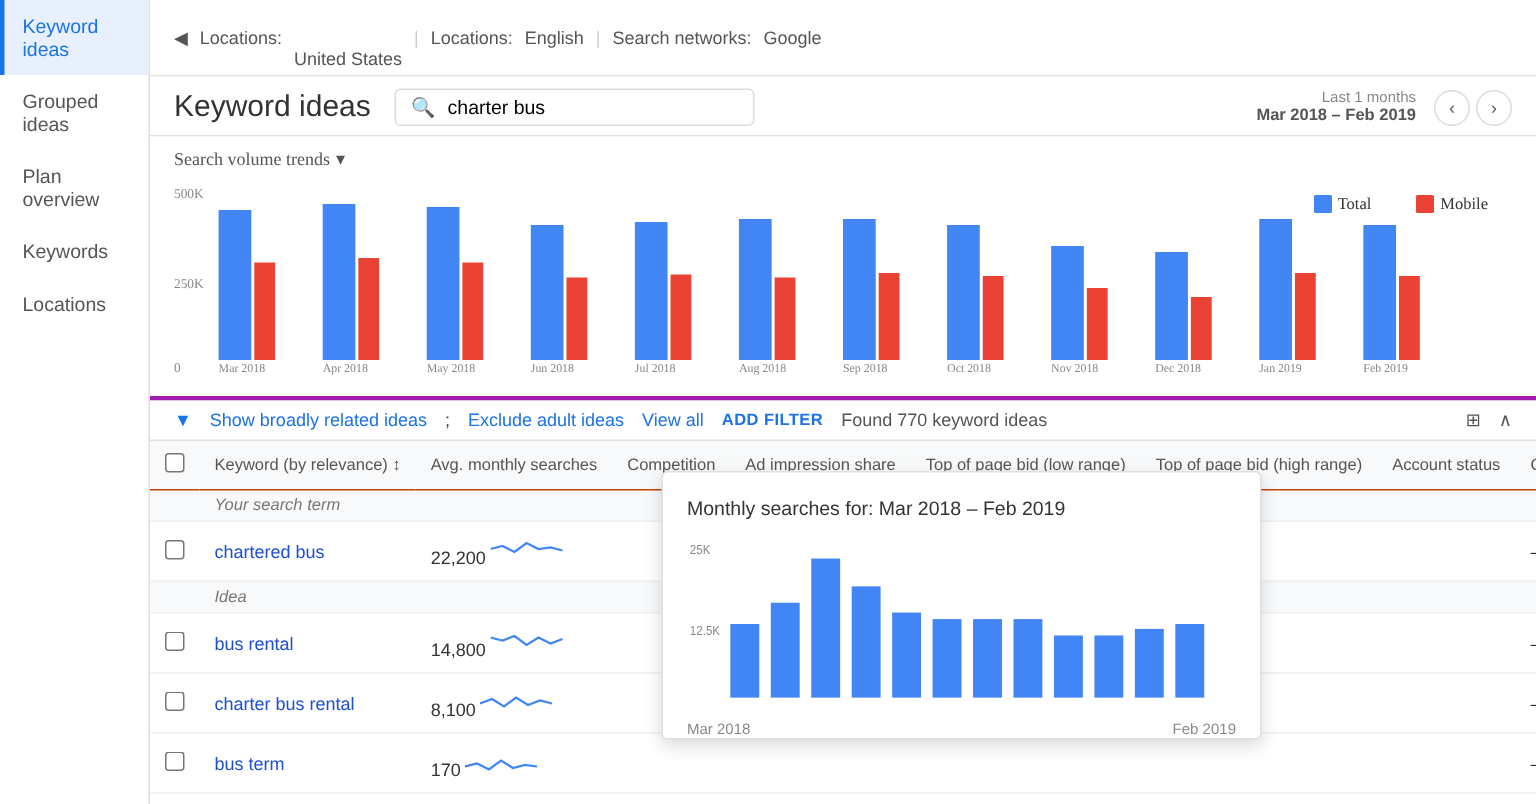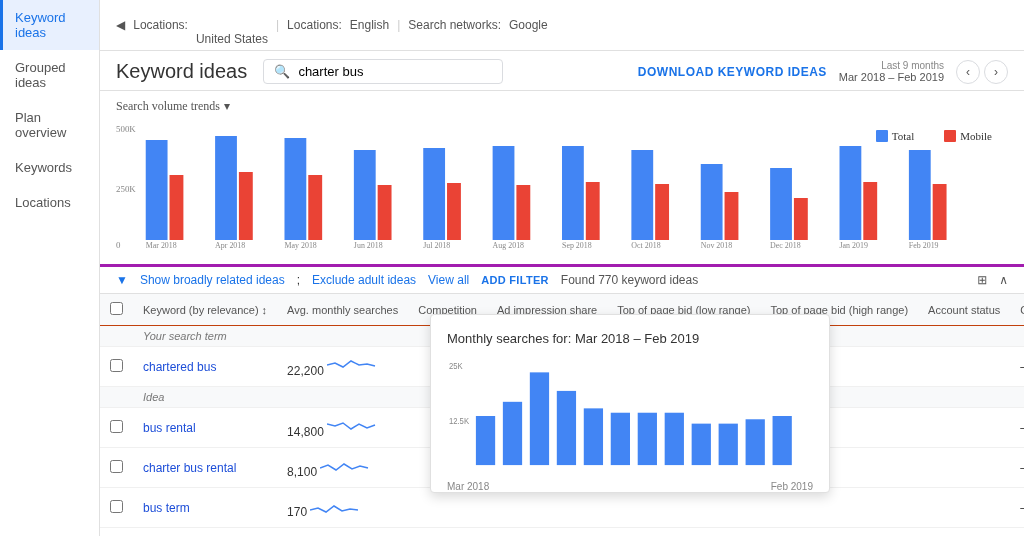--- a/index.html
+++ b/index.html
@@ -87,21 +87,21 @@
       text-transform: uppercase;
     }
     #date-range {
       display: flex;
       flex-direction: column;
       font-size: 11px;
       color: #555;
       text-align: right;
     }
     #date-range .label { font-size: 10px; color: #888; }
-    #date-range .value { font-weight: 400; }
+    #date-range .value { font-weight: 700; }
     .nav-arrows { display: flex; gap: 4px; }
     .nav-arrow {
       width: 24px; height: 24px;
       border: 1px solid #dadce0;
       border-radius: 50%;
       display: flex; align-items: center; justify-content: center;
       cursor: pointer;
       font-size: 12px;
       color: #555;
       background: #fff;
@@ -192,21 +192,21 @@
       font-size: 11px;
       font-style: italic;
       padding: 4px 10px;
     }
     .checkbox-col { width: 30px; }
     td.keyword { color: #1d4ed8; cursor: pointer; }
 
     
     #tooltip-popup {
       position: absolute;
-      left: 330px;
+      left: 341px;
       top: 20px;
       width: 400px;
       background: #fff;
       border: 1px solid #e0e0e0;
       border-radius: 4px;
       box-shadow: 0 4px 12px rgba(0,0,0,0.15);
       padding: 16px;
       z-index: 100;
     }
     #tooltip-popup h3 { font-size: 13px; font-weight: 500; margin-bottom: 10px; color: #333; }
@@ -257,23 +257,22 @@
 
   <div id="header">
     <div id="header-left">
       <h1>Keyword ideas</h1>
       <div id="search-box">
         <span style="color:#555;">🔍</span>
         <input type="text" value="charter bus" style="">
       </div>
     </div>
     <div id="header-right">
-      <div id="download-btn">DOWNLOAD KEYWORD IDEAS</div>
       <div id="date-range">
-        <span class="label">Last 9 months</span>
+        <span class="label">Last 1 months</span>
         <span class="value">Mar 2018 – Feb 2019</span>
       </div>
       <div class="nav-arrows">
         <div class="nav-arrow">‹</div>
         <div class="nav-arrow">›</div>
       </div>
     </div>
   </div>
 
   <div id="chart-section">

